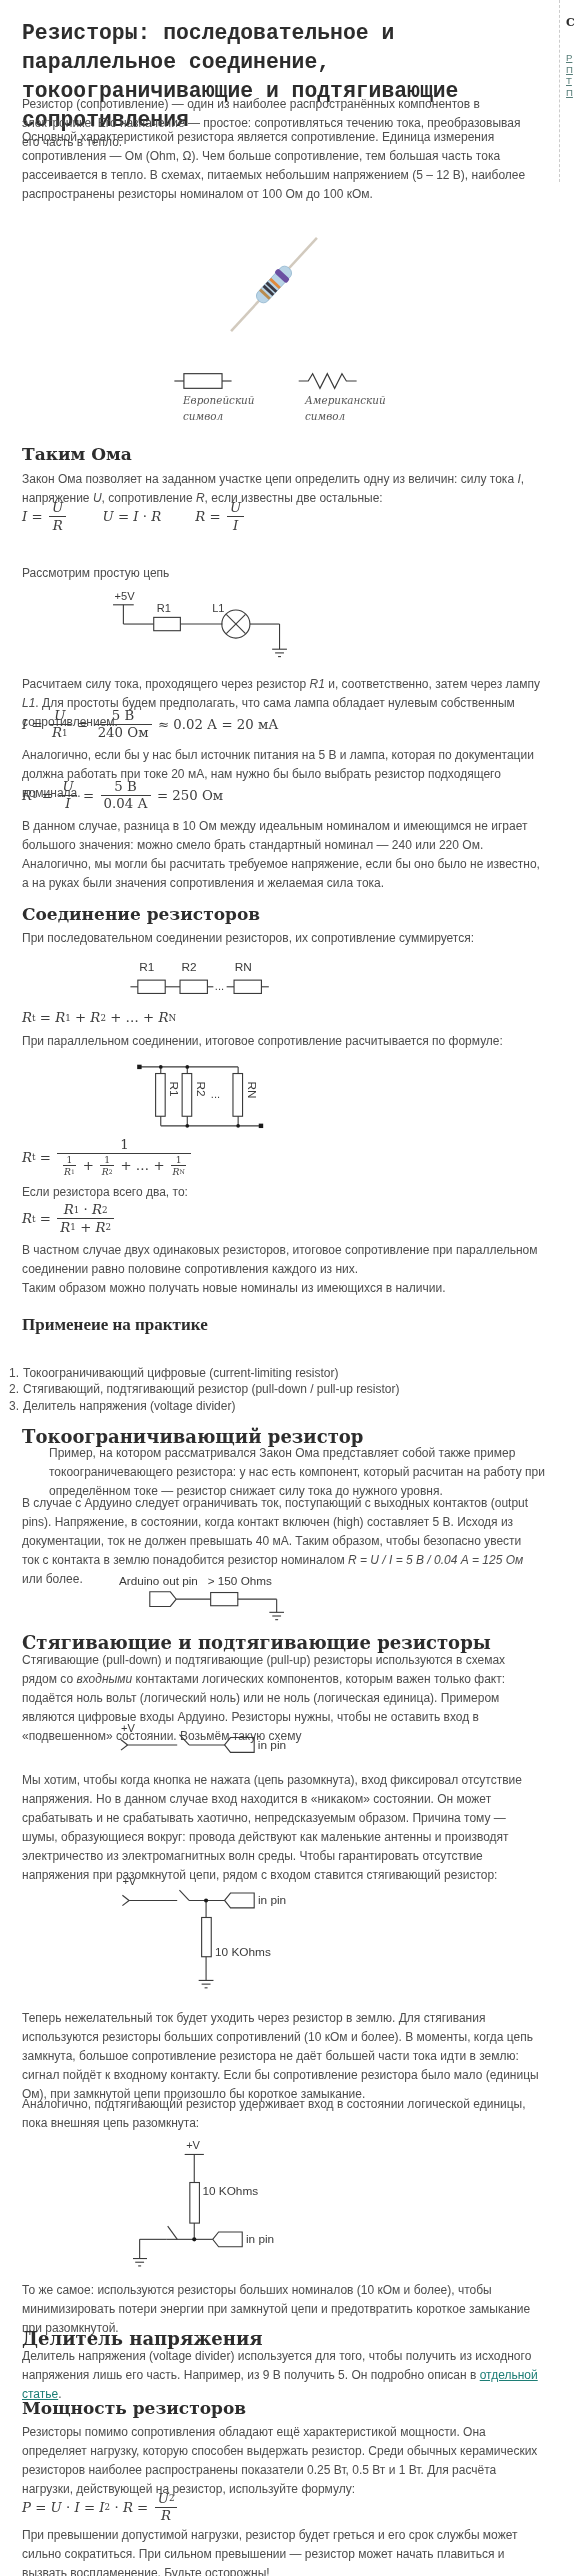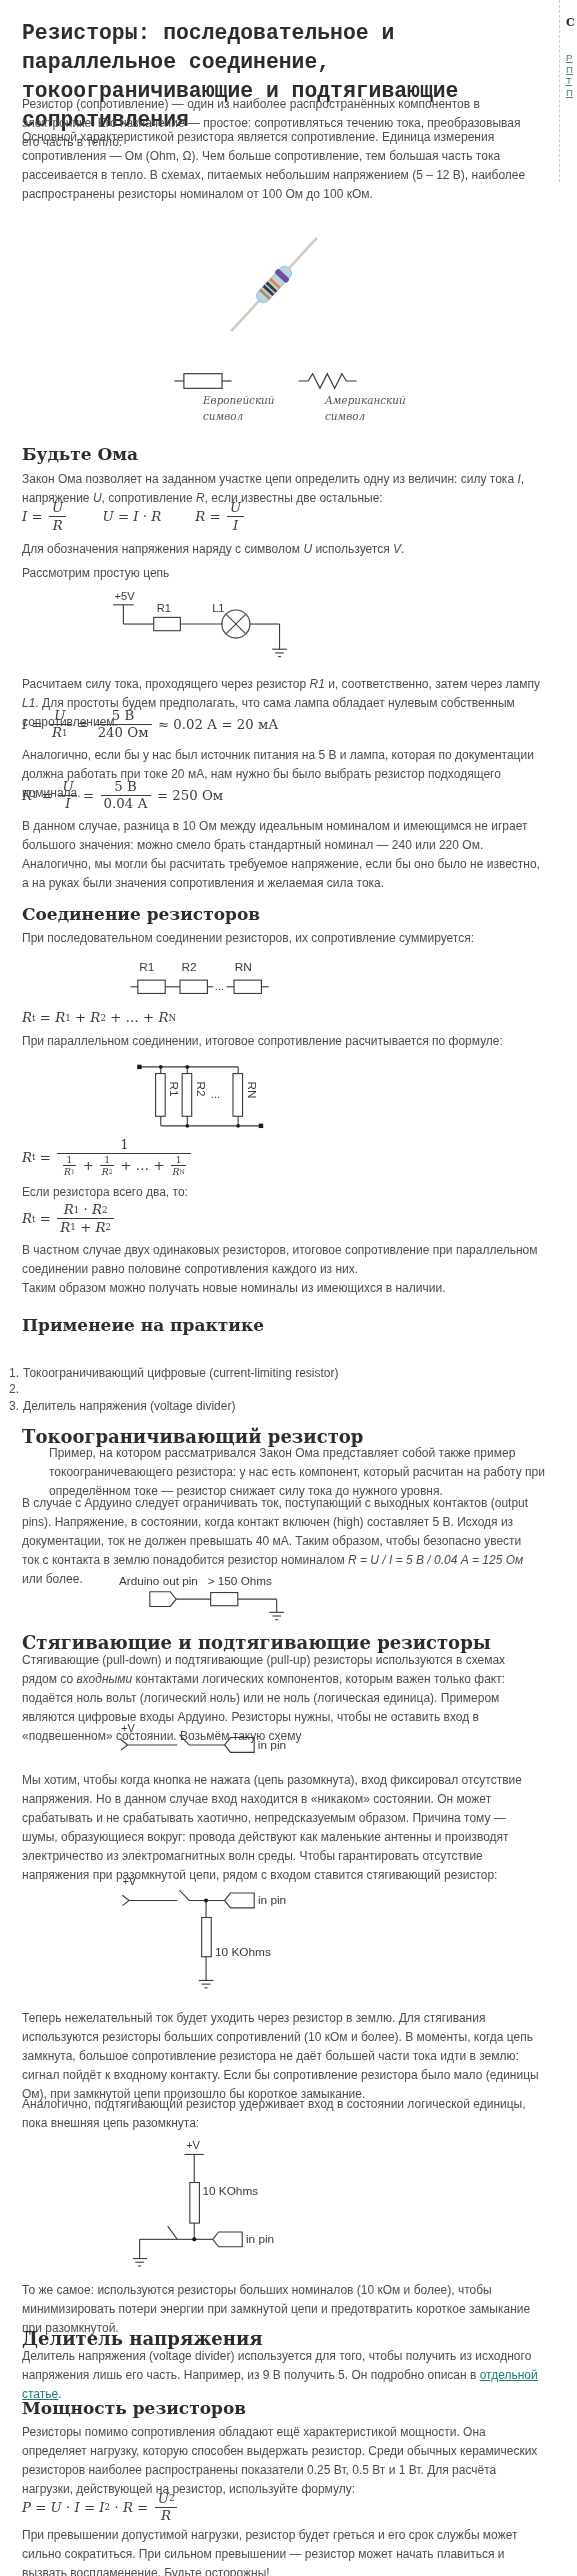--- a/index.html
+++ b/index.html
@@ -19,21 +19,21 @@
   .math sub{font-size:66%;font-style:normal;}
   .math sup{font-size:66%;font-style:normal;}
   .frac{display:inline-flex;flex-direction:column;text-align:center;margin:0 2.2px;}
   .frac>.num{display:flex;align-items:center;justify-content:center;padding:0 3px 0.7px;
              border-bottom:0.7px solid #3c3c3c;}
   .frac>.den{display:flex;align-items:center;justify-content:center;padding:0.7px 3px 0;}
   .frac .frac{font-size:9.2px;}
   .frac .frac>.num{padding:0 1.5px 0;}
   .frac .frac>.den{padding:0 1.5px 0;}
   .link{color:#1c7d75;text-decoration:underline;cursor:pointer;}
-  .cap{font-family:"DejaVu Serif",serif;font-style:italic;font-size:10.4px;line-height:15.5px;color:#555;margin-left:20px;}
+  .cap{font-family:"DejaVu Serif",serif;font-style:italic;font-size:10.4px;line-height:15.5px;color:#555;}
   .olrow{display:flex;font-size:12px;line-height:16.3px;width:533px;}
   .olnum{width:14px;flex:none;}
   svg text{font-family:"Liberation Sans",sans-serif;font-size:15px;fill:#3a3a3a;}
   svg .lbl-big{font-size:16px;}
   .side-dash{position:absolute;left:559px;top:0;height:182px;width:0;
              border-left:1.5px dashed #cccccc;}
   .side-head{position:absolute;left:566px;top:16.3px;font-family:"DejaVu Serif",serif;
              font-weight:700;font-size:11px;color:#2d2d2d;}
   .side-link{position:absolute;left:566px;font-size:9.6px;line-height:11px;
              color:#567d78;text-decoration:underline;cursor:pointer;}
@@ -76,21 +76,21 @@
     <div>символ</div>
   </div>
   <svg class="abs" style="left:296px;top:370px;" width="89" height="22" viewBox="0 0 120 30">
     <polyline points="3,15 16,15 22,5 32,25 42,5 52,25 62,5 68,15 82,15" fill="none" stroke="#3a3a3a" stroke-width="1.6"></polyline>
   </svg>
   <div class="cap abs" style="left:305px;top:393px;">
     <div>Американский</div>
     <div>символ</div>
   </div>
 
-  <h2 class="h2 abs" style="left:22px;top:444px;">Будьте Ома</h2>
+  <h2 class="h2 abs" style="left:22px;top:444px;">Таким Ома</h2>
   <p class="body-p abs" style="left:22px;top:470px;">Закон Ома позволяет на заданном участке цепи определить одну из величин: силу тока <i>I</i>, напряжение <i>U</i>, сопротивление <i>R</i>, если известны две остальные:</p>
 
   <div class="abs" style="left:22px;top:498px;display:flex;gap:34px;align-items:center;height:37px;">
     <div class="math">
         <i>I</i>
         <span> = </span>
         <span class="frac"><span class="num"><i>U</i></span><span class="den"><i>R</i></span></span>
       </div>
     <div class="math">
         <i>U</i>
@@ -99,21 +99,20 @@
         <span> · </span>
         <i>R</i>
       </div>
     <div class="math">
         <i>R</i>
         <span> = </span>
         <span class="frac"><span class="num"><i>U</i></span><span class="den"><i>I</i></span></span>
       </div>
   </div>
 
-  <p class="body-p abs" style="left:22px;top:540px;">Для обозначения напряжения наряду с символом <i>U</i> используется <i>V</i>.</p>
   <p class="body-p abs" style="left:22px;top:564px;">Рассмотрим простую цепь</p>
 
   <svg class="abs" style="left:104px;top:590px;" width="189" height="74" viewBox="0 0 255 100">
     <text x="14" y="13">+5V</text>
     <g stroke="#3a3a3a" stroke-width="1.5" fill="none">
       <line x1="12" y1="20" x2="40" y2="20"></line>
       <line x1="26" y1="20" x2="26" y2="46"></line>
       <line x1="26" y1="46" x2="67" y2="46"></line>
       <rect x="67" y="37" width="36" height="18"></rect>
       <line x1="103" y1="46" x2="160" y2="46"></line>
@@ -224,29 +223,30 @@
   <p class="body-p abs" style="left:22px;top:1183px;">Если резистора всего два, то:</p>
   <div class="math abs" style="left:22px;top:1200px;height:37px;">
       <i>R</i>
       <sub>t</sub>
       <span> = </span>
       <span class="frac"><span class="num"><i>R</i><sub>1</sub><span> · </span><i>R</i><sub>2</sub></span><span class="den"><i>R</i><sub>1</sub><span> + </span><i>R</i><sub>2</sub></span></span>
     </div>
   <p class="body-p abs" style="left:22px;top:1241px;">В частном случае двух одинаковых резисторов, итоговое сопротивление при параллельном соединении равно половине сопротивления каждого из них.</p>
   <p class="body-p abs" style="left:22px;top:1279px;">Таким образом можно получать новые номиналы из имеющихся в наличии.</p>
 
-  <h2 class="h2 abs" style="left:22px;top:1315px;">Применеие на практике</h2>
+  <h2 class="h2 abs" style="left:22px;top:1315px;font-family:Liberation Serif, serif;">Применеие на практике</h2>
 
   <div class="abs" style="left:9px;top:1365px;">
     <div class="olrow">
       <span class="olnum">1.</span>
       <span>Токоограничивающий цифровые (current-limiting resistor)</span>
     </div>
     <div class="olrow">
       <span class="olnum">2.</span>
+      <span>Стягивающий, подтягивающий резистор (pull-down / pull-up resistor)</span>
     </div>
     <div class="olrow">
       <span class="olnum">3.</span>
       <span>Делитель напряжения (voltage divider)</span>
     </div>
   </div>
 
   <h3 class="h3 abs" style="left:22px;top:1426px;">Токоограничивающий резистор</h3>
   <p class="body-p abs" style="left:22px;top:1444px;margin-left:27px;">Пример, на котором рассматривался Закон Ома представляет собой также пример токоограничевающего резистора: у нас есть компонент, который расчитан на работу при определённом токе — резистор снижает силу тока до нужного уровня.</p>
   <p class="body-p abs" style="left:22px;top:1494px;">В случае с Ардуино следует ограничивать ток, поступающий с выходных контактов (output pins). Напряжение, в состоянии, когда контакт включен (high) составляет 5 В. Исходя из документации, ток не должен превышать 40 мА. Таким образом, чтобы безопасно увести ток с контакта в землю понадобится резистор номиналом <i>R = U / I = 5 В / 0.04 А = 125 Ом</i> или более.</p>

